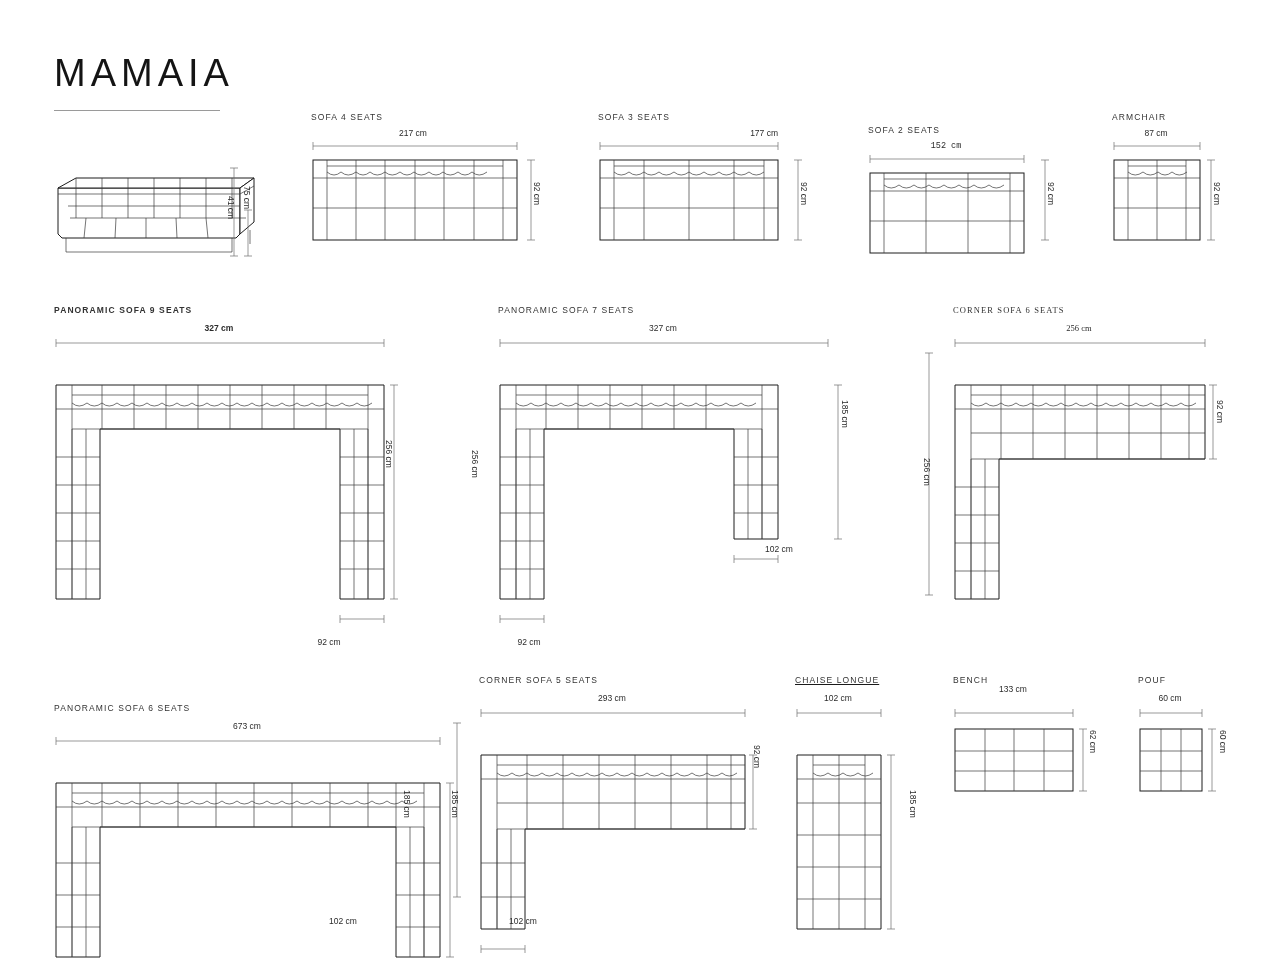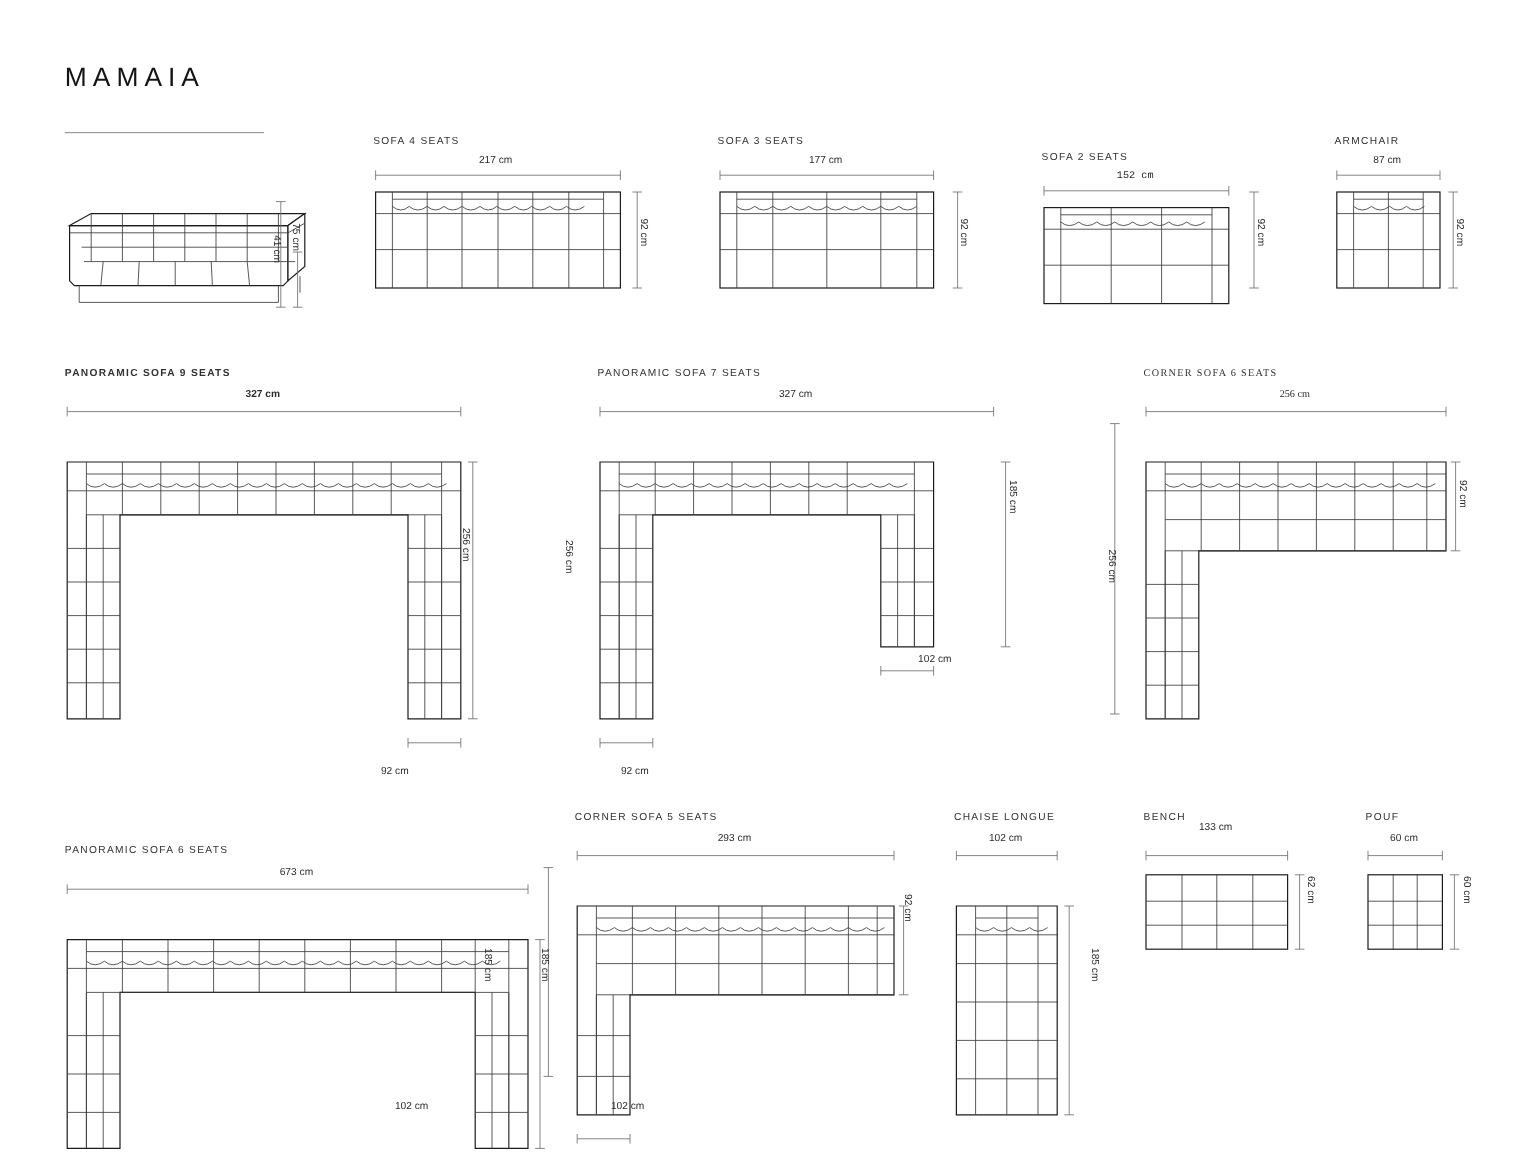--- a/index.html
+++ b/index.html
@@ -9,21 +9,21 @@
     font-family:"Liberation Sans", sans-serif;
     color:#1a1a1a;
     position:relative;
     overflow:hidden;
   }
   .sheet{position:absolute;inset:0;}
 
   
   #title{
     position:absolute;left:54px;top:52px;
-    font-size:22px;letter-spacing:5px;font-weight:400;
+    font-size:38px;letter-spacing:5px;font-weight:400;
     color:#141414;
   }
   #title-rule{
     position:absolute;left:54px;top:110px;width:166px;height:1px;background:#9a9a9a;
   }
 
   
   .item{position:absolute;}
   .item-label{
     font-size:8.5px;letter-spacing:1.1px;color:#333;
@@ -141,21 +141,21 @@
           <path d="M5 18 L5 98"></path>
           <path d="M1 18 L9 18"></path>
           <path d="M1 98 L9 98"></path>
         </g>
       </svg>
   </div>
   <div class="dim-side" style="left:532px;top:182px;">92 cm</div>
 
   <div class="item" style="left:598px;top:112px;">
     <div class="item-label">SOFA 3 SEATS</div>
-    <div class="dim-top" style="left:0px;top:16px;width:180px;">177 cm</div>
+    <div class="dim-top" style="left:0px;top:16px;width:180px;text-align:right;">177 cm</div>
     <svg width="190" height="112" viewBox="0 0 190 112" style="position:absolute;left:0;top:30px;">
       <g class="ln-dim">
           <path d="M2 4 L180 4"></path>
           <path d="M2 0 L2 8"></path>
           <path d="M180 0 L180 8"></path>
         </g>
       <g class="ln">
           <rect x="2" y="18" width="178" height="80" class="fillw"></rect>
         </g>
       <g class="ln-thin">
@@ -525,21 +525,21 @@
           <path d="M5 8 L5 182"></path>
           <path d="M1 8 L9 8"></path>
           <path d="M1 182 L9 182"></path>
         </g>
       </svg>
   </div>
   <div class="dim-side" style="left:450px;top:790px;">185 cm</div>
   <div class="dim-side" style="left:752px;top:745px;">92 cm</div>
   <div class="dim-bottom" style="left:488px;top:916px;width:70px;">102 cm</div>
 
-  <div class="item" style="left:795px;top:675px;">
+  <div class="item" style="left:795px;top:675px;text-decoration:underline;">
     <div class="item-label">CHAISE LONGUE</div>
     <div class="dim-top" style="left:0px;top:18px;width:86px;">102 cm</div>
     <svg width="100" height="230" viewBox="0 0 100 230" style="position:absolute;left:0;top:32px;">
       <g class="ln-dim">
           <path d="M2 6 L86 6"></path>
           <path d="M2 2 L2 10"></path>
           <path d="M86 2 L86 10"></path>
         </g>
       <g class="ln">
           <path d="M2 48 L2 222 L86 222 L86 48 Z" class="fillw"></path>

